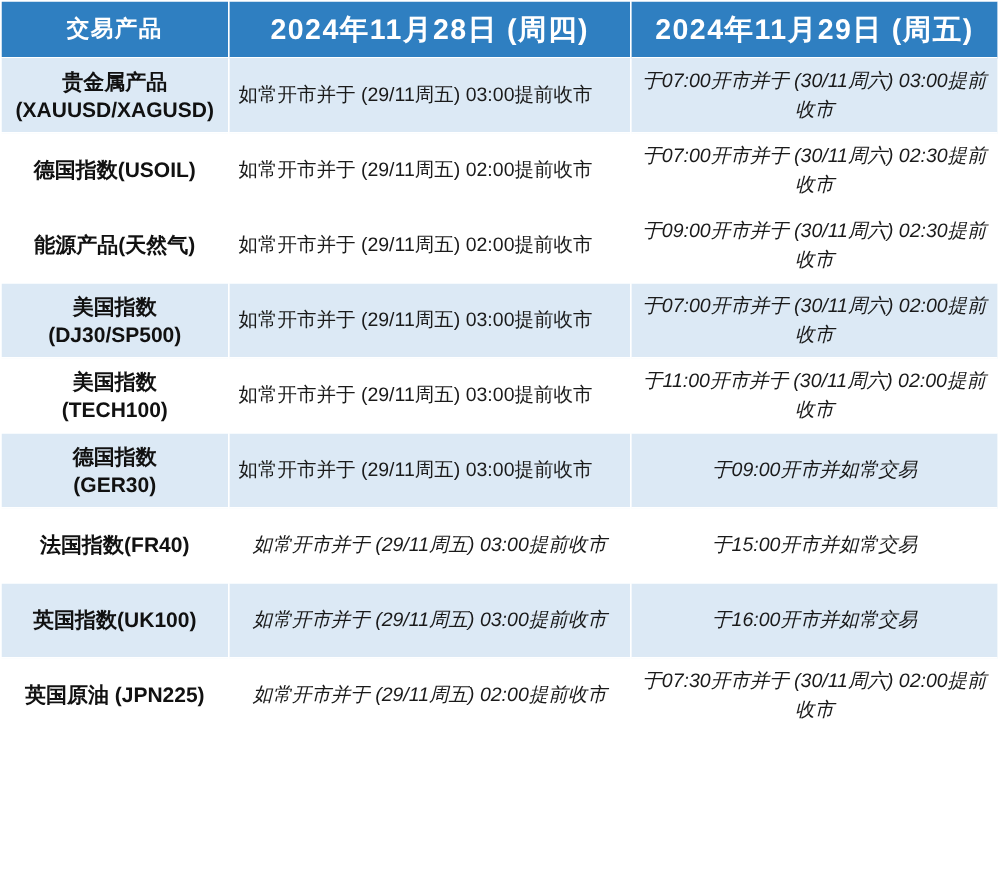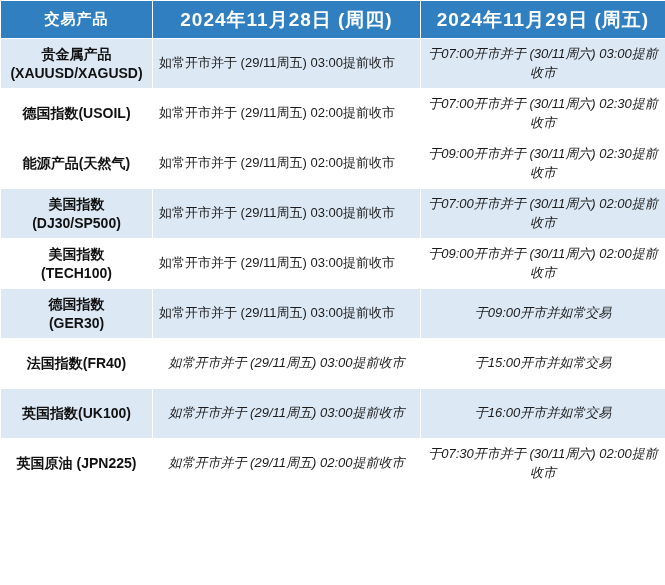--- a/index.html
+++ b/index.html
@@ -107,21 +107,21 @@
         <td class="detail centered">于09:00开市并于 (30/11周六) 02:30提前收市</td>
       </tr>
       <tr class="odd row-h">
         <td class="product"><span>美国指数</span><span class="line2">(DJ30/SP500)</span></td>
         <td class="detail">如常开市并于 (29/11周五) 03:00提前收市</td>
         <td class="detail centered">于07:00开市并于 (30/11周六) 02:00提前收市</td>
       </tr>
       <tr class="even row-h">
         <td class="product"><span>美国指数</span><span class="line2">(TECH100)</span></td>
         <td class="detail">如常开市并于 (29/11周五) 03:00提前收市</td>
-        <td class="detail centered">于09:00开市并于 (30/11周六) 02:00提前收市</td>
+        <td class="detail centered">于11:00开市并于 (30/11周六) 02:00提前收市</td>
       </tr>
       <tr class="odd row-h">
         <td class="product"><span>德国指数</span><span class="line2">(GER30)</span></td>
         <td class="detail">如常开市并于 (29/11周五) 03:00提前收市</td>
         <td class="detail centered">于09:00开市并如常交易</td>
       </tr>
       <tr class="even row-h">
         <td class="product"><span>法国指数(FR40)</span></td>
         <td class="detail centered">如常开市并于 (29/11周五) 03:00提前收市</td>
         <td class="detail centered">于15:00开市并如常交易</td>

